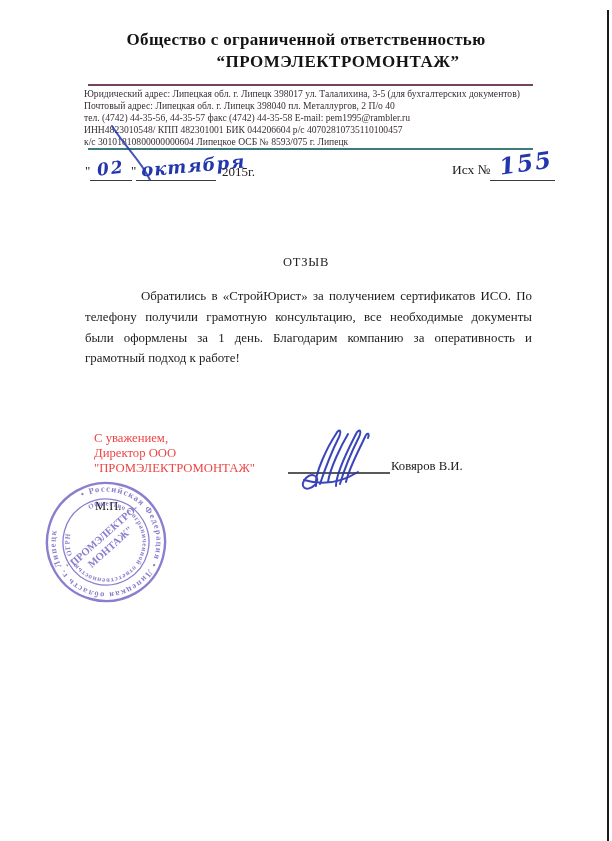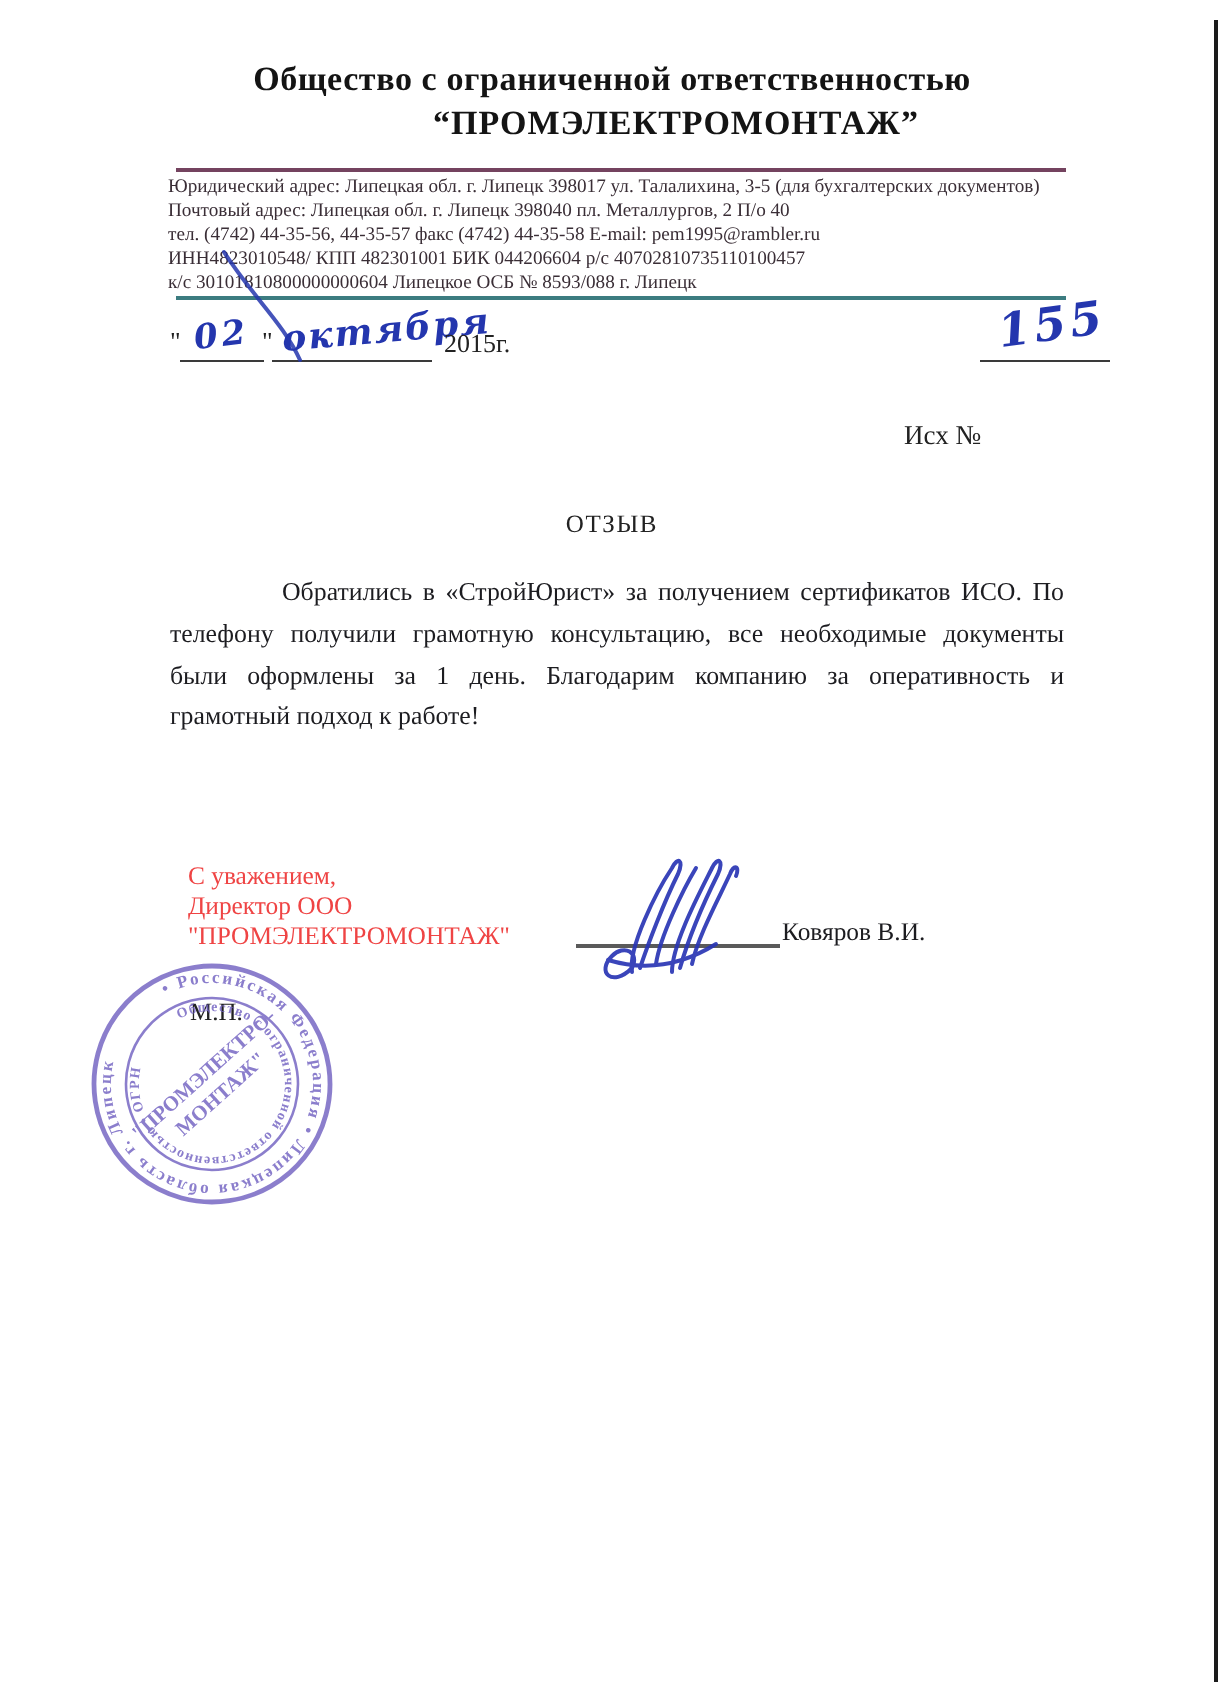--- a/index.html
+++ b/index.html
@@ -31,21 +31,21 @@
     font-family:"DejaVu Serif","Liberation Serif",serif;
   }
   .hw-day{top:158px;left:97px;font-size:17px;transform:rotate(-7deg);letter-spacing:2px;}
   .hw-month{top:155px;left:141px;font-size:18px;transform:rotate(-5deg);letter-spacing:1px;}
   .hw-ref{top:149px;left:499px;font-size:23px;transform:rotate(-8deg);letter-spacing:2px;}
   .uline{border-top:1.4px solid #3a3a3a;height:0;}
   .ul-day{top:180px;left:90px;width:42px;}
   .ul-month{top:180px;left:136px;width:80px;}
   .ul-ref{top:180px;left:490px;width:65px;}
   .year{top:164px;left:222px;font-size:13px;color:#222;}
-  .ref-label{top:162px;left:452px;font-size:13.5px;color:#222;margin-top:48px;}
+  .ref-label{top:162px;left:452px;font-size:13.5px;color:#222;}
   .oq{top:163px;left:85px;}
   .cq{top:163px;left:131px;}
   
   .review-heading{top:255px;left:0;width:612px;text-align:center;
     font-size:12.5px;letter-spacing:.8px;color:#222;}
   .review-text{top:286px;left:85px;width:447px;
     font-size:12.9px;line-height:20.8px;text-align:justify;text-indent:56px;color:#1c1c20;}
   
   .sig-text{font-size:12.7px;color:#ef4444;line-height:15.4px;}
   .closing{top:431px;left:94px;}
@@ -63,21 +63,21 @@
 <div class="page">
 
   <div class="abs org-type">Общество  с ограниченной ответственностью</div>
   <div class="abs org-name">“ПРОМЭЛЕКТРОМОНТАЖ”</div>
   <div class="abs rule-top"></div>
   <div class="abs addr">
     <div>Юридический адрес: Липецкая обл. г. Липецк 398017  ул. Талалихина, 3-5 (для бухгалтерских документов)</div>
     <div>Почтовый адрес: Липецкая обл. г. Липецк 398040 пл. Металлургов, 2 П/о 40</div>
     <div>тел.  (4742) 44-35-56,  44-35-57 факс (4742) 44-35-58 E-mail: pem1995@rambler.ru</div>
     <div>ИНН4823010548/ КПП 482301001  БИК 044206604 р/с 40702810735110100457</div>
-    <div>к/с 30101810800000000604 Липецкое ОСБ № 8593/088 г. Липецк</div>
+    <div>к/с 30101810800000000604 Липецкое ОСБ № 8593/075 г. Липецк</div>
   </div>
   <div class="abs rule-bottom"></div>
 
   <span class="abs q oq">"</span>
   <span class="abs hand hw-day">02</span>
   <span class="abs q cq">"</span>
   <span class="abs hand hw-month">октября</span>
   <div class="abs uline ul-day"></div>
   <div class="abs uline ul-month"></div>
   <span class="abs year">2015г.</span>

